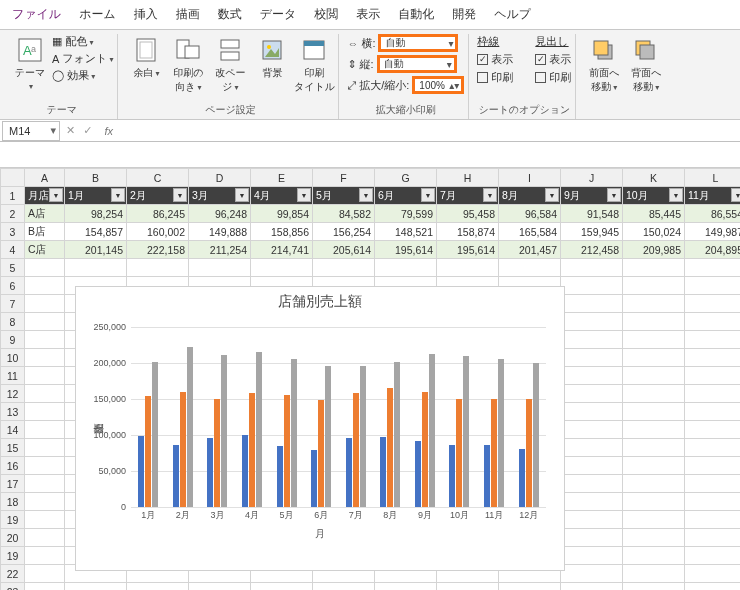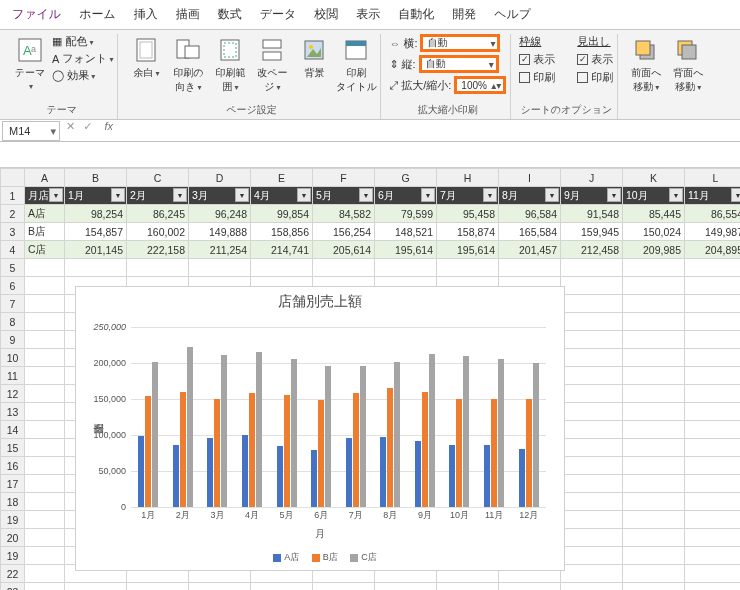--- a/index.html
+++ b/index.html
@@ -16,21 +16,21 @@
   .group-body { flex: 1; display: flex; align-items: flex-start; gap: 2px; }
   .group-label { font-size: 10px; color: #555; padding: 2px 0; text-align: center; }
   .big-btn { display: flex; flex-direction: column; align-items: center; width: 40px; padding: 2px; font-size: 10px; text-align: center; }
   .big-btn .ic { width: 28px; height: 28px; margin-bottom: 2px; display: flex; align-items: center; justify-content: center; }
   .small-row { display: flex; flex-direction: column; gap: 2px; font-size: 11px; }
   .small-row > div { display: flex; align-items: center; gap: 3px; white-space: nowrap; }
   .sel { border: 3px solid #f97316; background: #fff; font-size: 10px; height: 18px; width: 80px; padding-left: 4px; display: flex; align-items: center; justify-content: space-between; }
   .sel .dd { color:#555; padding-right:2px; }
   .chk { width: 11px; height: 11px; border: 1px solid #555; display: inline-flex; align-items: center; justify-content: center; font-size: 9px; line-height: 9px; }
   
-  .fbar { display: flex; border-bottom: 1px solid #c0c0c0; height: 22px; }
+  .fbar { display: flex; align-items: center; border-bottom: 1px solid #c0c0c0; height: 22px; }
   .namebox { width: 58px; border: 1px solid #c0c0c0; height: 20px; margin: 1px 2px; font-size: 11px; padding-left: 6px; display: flex; align-items: center; }
   .namebox .dd { margin-left: auto; padding-right:3px; color:#666; }
   .fbar .fx { padding: 0 8px; color:#777; font-style: italic; }
   .fbar .btns { color:#999; padding:0 4px; }
   .fbar input { flex: 1; border: none; height: 18px; padding-left: 4px; font-size: 11px; outline: none; }
   .spacer { height: 26px; border-bottom: 1px solid #ccc; }
   
   .grid-wrap { position: relative; }
   table.grid { border-collapse: collapse; width: 740px; table-layout: fixed; }
   table.grid th, table.grid td { border: 1px solid #d4d4d4; height: 18px; font-size: 10.5px; padding: 0 3px; overflow: hidden; white-space: nowrap; }
@@ -132,29 +132,20 @@
               <rect x="2" y="2" width="12" height="18" fill="#fff" stroke="#666"></rect>
               <rect x="10" y="8" width="14" height="12" fill="#fff" stroke="#666"></rect>
             </svg>
           </div>
         <span class="drop" style="white-space:pre">印刷の
 向き</span>
       </div>
       <div class="big-btn">
         <div class="ic">
             <svg width="22" height="24">
-              <rect x="2" y="2" width="18" height="20" fill="#fff" stroke="#666"></rect>
-              <rect x="5" y="5" width="12" height="14" fill="none" stroke="#4a8" stroke-dasharray="2"></rect>
-            </svg>
-          </div>
-        <span class="drop">印刷範囲</span>
-      </div>
-      <div class="big-btn">
-        <div class="ic">
-            <svg width="22" height="24">
               <rect x="2" y="2" width="18" height="8" fill="#fff" stroke="#666"></rect>
               <rect x="2" y="14" width="18" height="8" fill="#fff" stroke="#666"></rect>
             </svg>
           </div>
         <span class="drop">改ページ</span>
       </div>
       <div class="big-btn">
         <div class="ic">
             <svg width="22" height="22">
               <rect x="2" y="2" width="18" height="18" fill="#cde" stroke="#666"></rect>
@@ -670,21 +661,21 @@
         <div class="ytick" style="top: 100%;">0</div>
         <div class="gridline" style="top: 80%;"></div>
         <div class="ytick" style="top: 80%;">50,000</div>
         <div class="gridline" style="top: 60%;"></div>
         <div class="ytick" style="top: 60%;">100,000</div>
         <div class="gridline" style="top: 40%;"></div>
         <div class="ytick" style="top: 40%;">150,000</div>
         <div class="gridline" style="top: 20%;"></div>
         <div class="ytick" style="top: 20%;">200,000</div>
         <div class="gridline" style="top: 0%;"></div>
-        <div class="ytick" style="top: 0%; font-style: italic;">250,000</div>
+        <div class="ytick" style="top: 0%;">250,000</div>
         <div class="bars">
           <div class="bar-group">
             <div class="bar a" style="height: 39.3016%;"></div>
             <div class="bar b" style="height: 61.9428%;"></div>
             <div class="bar c" style="height: 80.458%;"></div>
           </div>
           <div class="bar-group">
             <div class="bar a" style="height: 34.498%;"></div>
             <div class="bar b" style="height: 64.0008%;"></div>
             <div class="bar c" style="height: 88.8632%;"></div>
@@ -749,19 +740,14 @@
         <span>5月</span>
         <span>6月</span>
         <span>7月</span>
         <span>8月</span>
         <span>9月</span>
         <span>10月</span>
         <span>11月</span>
         <span>12月</span>
       </div>
   <div class="axis-title-x">月</div>
-  <div class="legend">
-    <span class="sw" style="background:#4472c4"></span><span>A店</span>
-    <span class="sw" style="background:#ed7d31"></span><span>B店</span>
-    <span class="sw" style="background:#a5a5a5"></span><span>C店</span>
-  </div>
 </div>
 </div>
 
 </body></html>

